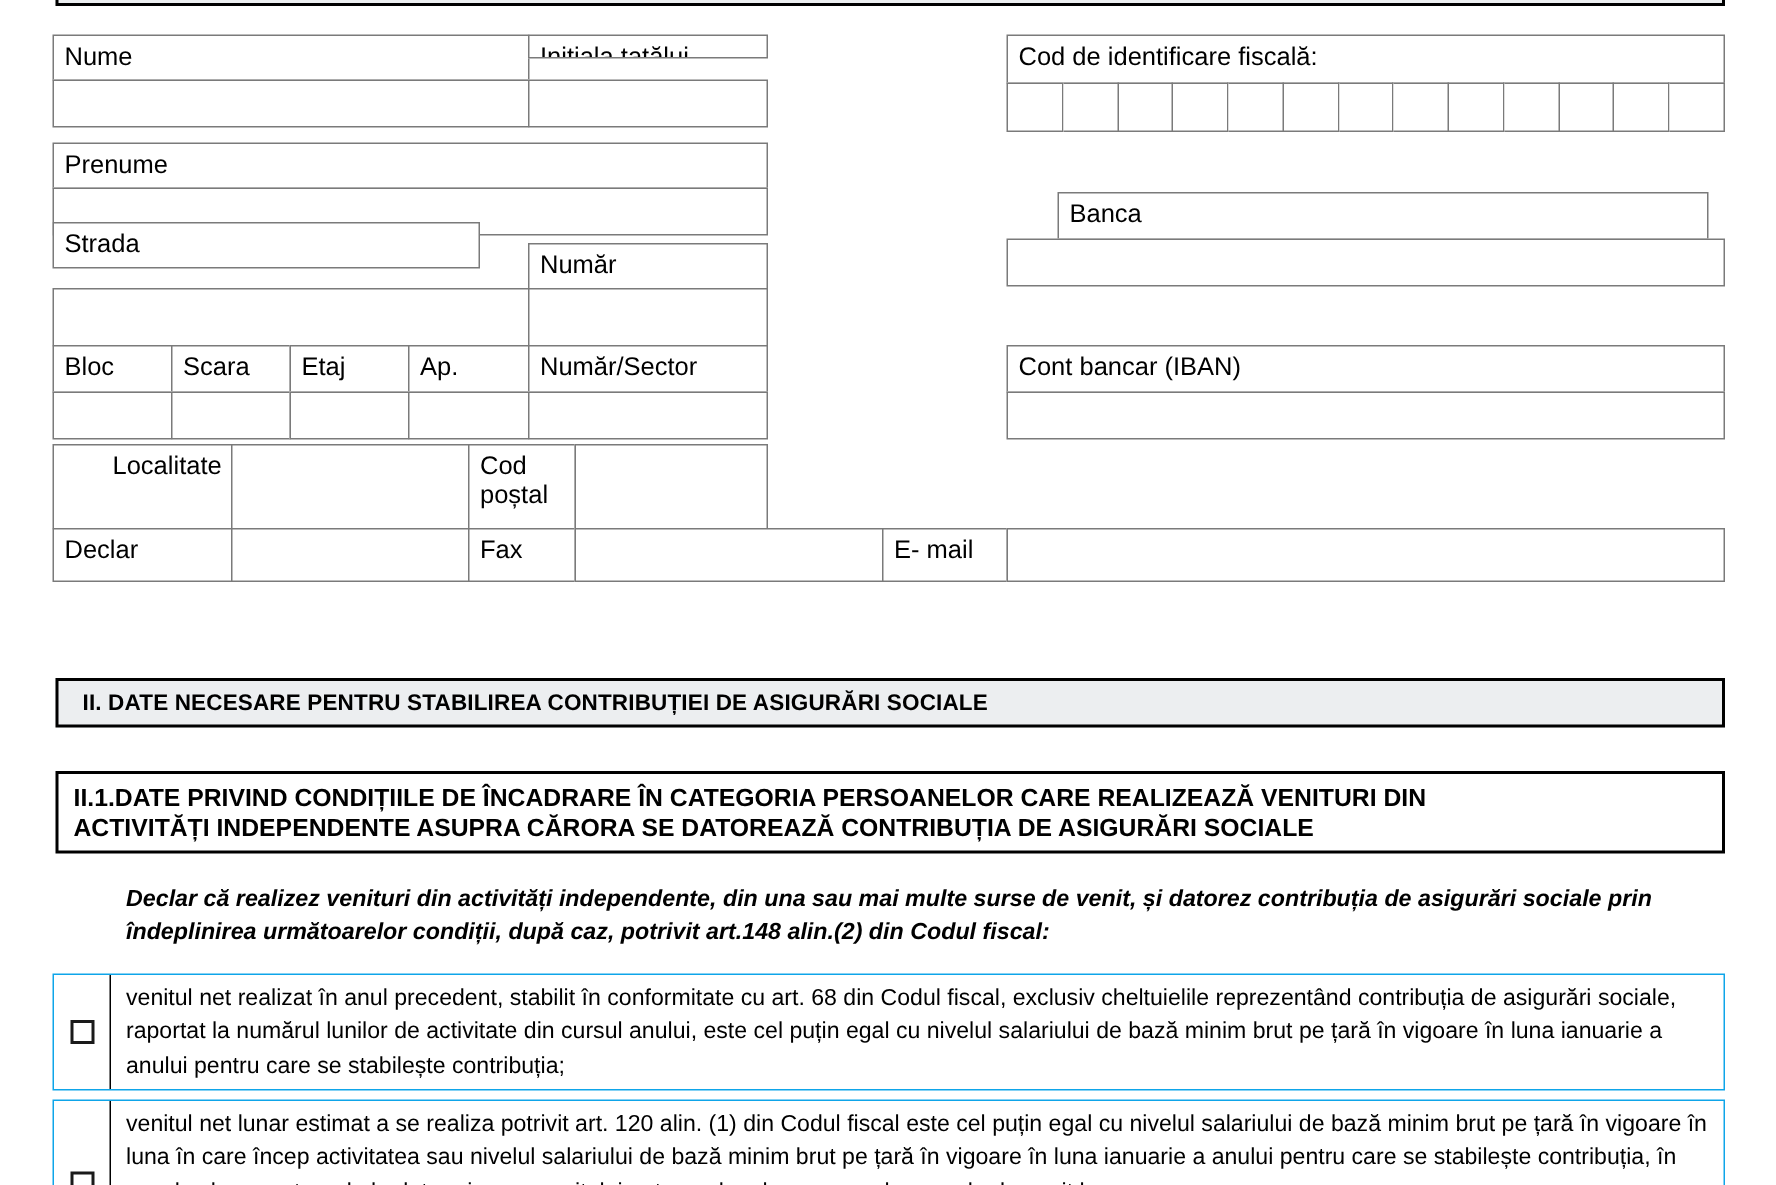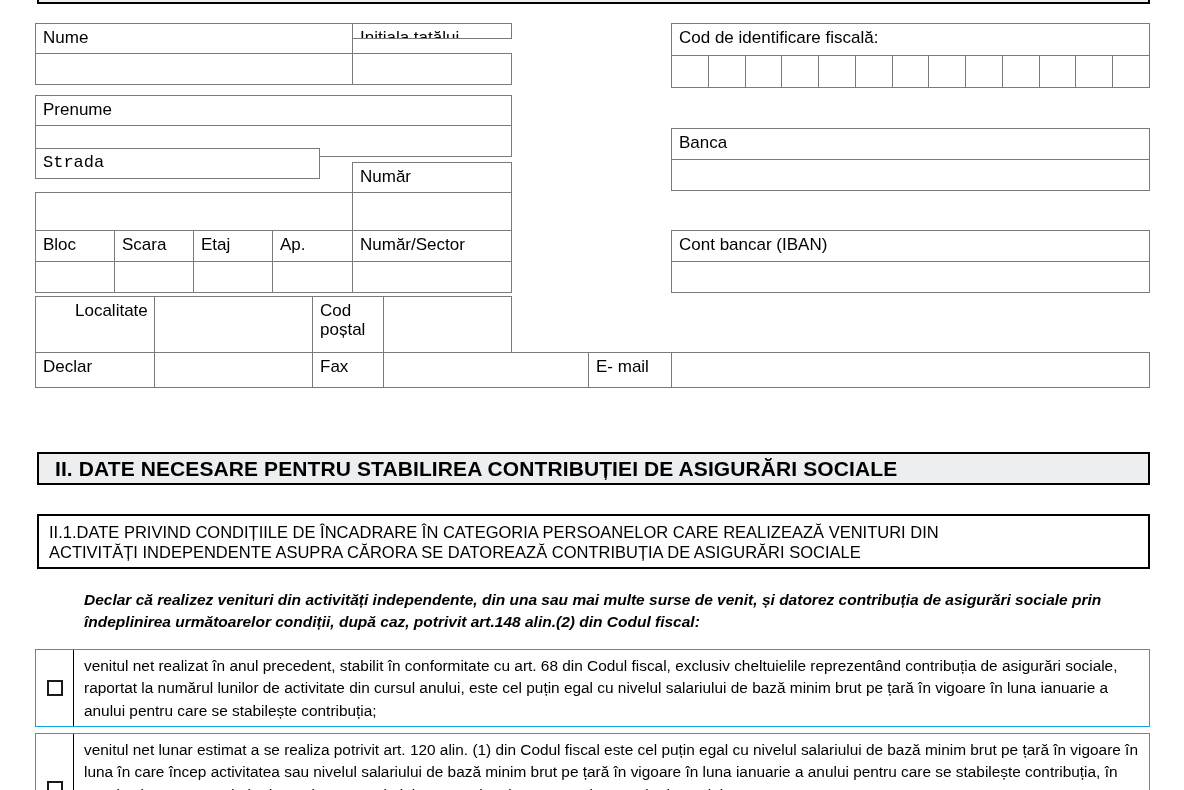--- a/index.html
+++ b/index.html
@@ -35,30 +35,30 @@
     border:2px solid #000;
     position:absolute;box-sizing:border-box;
   }
 
   
   .section-bar{
     position:absolute;box-sizing:border-box;
     background:#eceef0;
     border:2px solid #000;
     font-weight:bold;
-    font-size:21px;
+    font-size:15px;
     letter-spacing:.1px;
     display:flex;align-items:center;
     padding-left:16px;
   }
   .subsection-bar{
     position:absolute;box-sizing:border-box;
     background:#ffffff;
     border:2px solid #000;
-    font-weight:normal;
+    font-weight:bold;
     font-size:16.5px;
     line-height:1.22;
     padding:6px 8px 4px 10px;
   }
 
   
   #declaration{
     position:absolute;
     left:84px;top:589px;width:1045px;
     font-style:italic;font-weight:bold;
@@ -101,21 +101,21 @@
 
 <div class="cell" style="left:35px;top:23px;width:318px;height:31px;">Nume</div>
 <div class="cell" style="left:352px;top:23px;width:160px;height:16px;">Inițiala tatălui</div>
 
 <div class="cell empty" style="left:35px;top:53px;width:318px;height:32px;"></div>
 <div class="cell empty" style="left:352px;top:53px;width:160px;height:32px;"></div>
 
 <div class="cell" style="left:35px;top:95px;width:477px;height:31px;">Prenume</div>
 <div class="cell empty" style="left:35px;top:125px;width:477px;height:32px;"></div>
 
-<div class="cell" style="left:35px;top:148px;width:285px;height:31px;font-family:Liberation Mono, monospace;">Strada</div>
+<div class="cell" style="left:35px;top:148px;width:285px;height:31px;">Strada</div>
 <div class="cell" style="left:352px;top:162px;width:160px;height:31px;">Număr</div>
 
 <div class="cell empty" style="left:35px;top:192px;width:318px;height:39px;"></div>
 <div class="cell empty" style="left:352px;top:192px;width:160px;height:39px;"></div>
 
 <div class="cell" style="left:35px;top:230px;width:80px;height:32px;">Bloc</div>
 <div class="cell" style="left:114px;top:230px;width:80px;height:32px;">Scara</div>
 <div class="cell" style="left:193px;top:230px;width:80px;height:32px;">Etaj</div>
 <div class="cell" style="left:272px;top:230px;width:81px;height:32px;">Ap.</div>
 <div class="cell" style="left:352px;top:230px;width:160px;height:32px;">Număr/Sector</div>
@@ -148,21 +148,21 @@
     <div style="flex: 1 1 0px; box-sizing: border-box; border-top: 1px solid rgb(122, 122, 122); border-right: 1px solid rgb(122, 122, 122); border-bottom: 1px solid rgb(122, 122, 122); border-image: initial; border-left: none; background: rgb(255, 255, 255); font-size: 16px; text-align: center; line-height: 31px;"></div>
     <div style="flex: 1 1 0px; box-sizing: border-box; border-top: 1px solid rgb(122, 122, 122); border-right: 1px solid rgb(122, 122, 122); border-bottom: 1px solid rgb(122, 122, 122); border-image: initial; border-left: none; background: rgb(255, 255, 255); font-size: 16px; text-align: center; line-height: 31px;"></div>
     <div style="flex: 1 1 0px; box-sizing: border-box; border-top: 1px solid rgb(122, 122, 122); border-right: 1px solid rgb(122, 122, 122); border-bottom: 1px solid rgb(122, 122, 122); border-image: initial; border-left: none; background: rgb(255, 255, 255); font-size: 16px; text-align: center; line-height: 31px;"></div>
     <div style="flex: 1 1 0px; box-sizing: border-box; border-top: 1px solid rgb(122, 122, 122); border-right: 1px solid rgb(122, 122, 122); border-bottom: 1px solid rgb(122, 122, 122); border-image: initial; border-left: none; background: rgb(255, 255, 255); font-size: 16px; text-align: center; line-height: 31px;"></div>
     <div style="flex: 1 1 0px; box-sizing: border-box; border-top: 1px solid rgb(122, 122, 122); border-right: 1px solid rgb(122, 122, 122); border-bottom: 1px solid rgb(122, 122, 122); border-image: initial; border-left: none; background: rgb(255, 255, 255); font-size: 16px; text-align: center; line-height: 31px;"></div>
     <div style="flex: 1 1 0px; box-sizing: border-box; border-top: 1px solid rgb(122, 122, 122); border-right: 1px solid rgb(122, 122, 122); border-bottom: 1px solid rgb(122, 122, 122); border-image: initial; border-left: none; background: rgb(255, 255, 255); font-size: 16px; text-align: center; line-height: 31px;"></div>
     <div style="flex: 1 1 0px; box-sizing: border-box; border-top: 1px solid rgb(122, 122, 122); border-right: 1px solid rgb(122, 122, 122); border-bottom: 1px solid rgb(122, 122, 122); border-image: initial; border-left: none; background: rgb(255, 255, 255); font-size: 16px; text-align: center; line-height: 31px;"></div>
     <div style="flex: 1 1 0px; box-sizing: border-box; border-top: 1px solid rgb(122, 122, 122); border-right: 1px solid rgb(122, 122, 122); border-bottom: 1px solid rgb(122, 122, 122); border-image: initial; border-left: none; background: rgb(255, 255, 255); font-size: 16px; text-align: center; line-height: 31px;"></div>
   </div>
 
-<div class="cell" style="left:671px;top:128px;width:479px;height:32px;">Banca</div>
+<div class="cell" style="left:705px;top:128px;width:434px;height:32px;">Banca</div>
 <div class="cell empty" style="left:671px;top:159px;width:479px;height:32px;"></div>
 
 <div class="cell" style="left:671px;top:230px;width:479px;height:32px;">Cont bancar (IBAN)</div>
 <div class="cell empty" style="left:671px;top:261px;width:479px;height:32px;"></div>
 
 <div class="section-bar" style="left:37px;top:452px;width:1113px;height:33px;">
   <span>II. DATE NECESARE PENTRU STABILIREA CONTRIBUȚIEI DE ASIGURĂRI SOCIALE</span>
 </div>
 
 <div class="subsection-bar" style="left:37px;top:514px;width:1113px;height:55px;">

